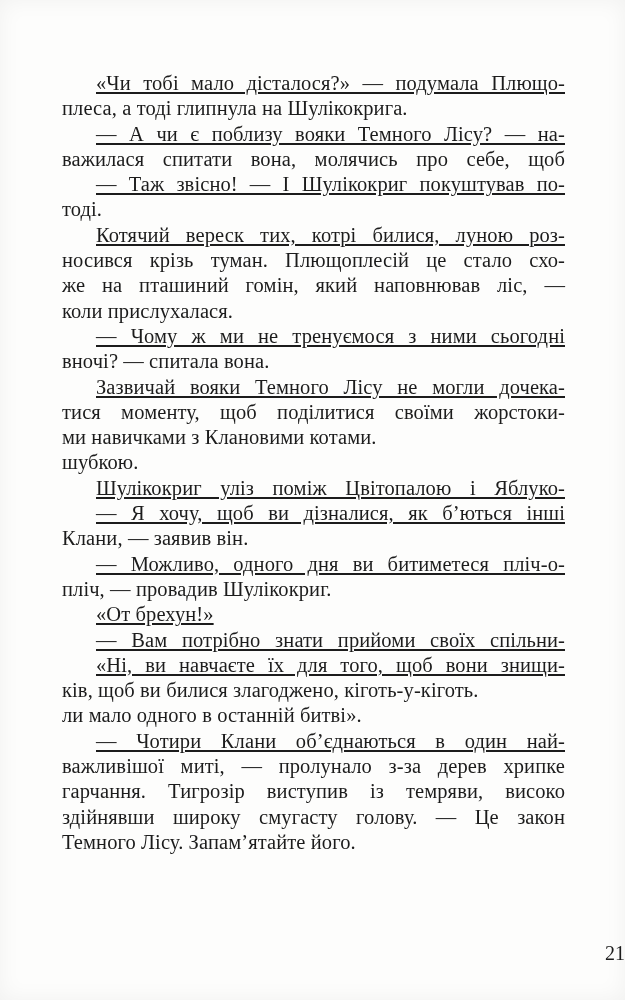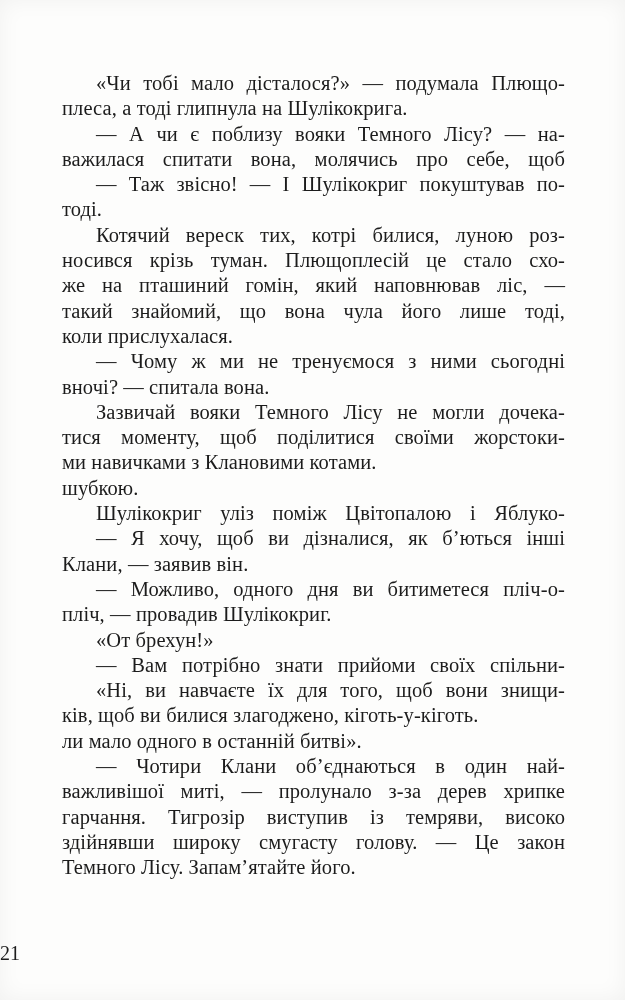--- a/index.html
+++ b/index.html
@@ -29,50 +29,50 @@
     line-height: 25.3px;
     letter-spacing: 0.1px;
   }
   .line {
     text-align: justify;
     text-align-last: justify;
     white-space: normal;
   }
   .line.first {
     text-indent: 34px;
+    text-decoration: underline;
   }
   .line.last {
     text-align: right;
     text-align-last: left;
   }
   .page-number {
     position: absolute;
     top: 941px;
     left: 0;
     width: 625px;
-    text-align: left;
+    text-align: right;
     font-size: 20px;
     line-height: 24px;
   }
 </style>
 </head>
 <body>
 
 <div class="book-page">
   <div class="text-block">
       <div class="line first">«Чи тобі мало дісталося?» — подумала Плющо-</div>
       <div class="line last">плеса, а тоді глипнула на Шулікокрига.</div>
       <div class="line first">— А чи є поблизу вояки Темного Лісу? — на-</div>
       <div class="line">важилася спитати вона, молячись про себе, щоб</div>
       <div class="line first">— Таж звісно! — І Шулікокриг покуштував по-</div>
       <div class="line last">тоді.</div>
       <div class="line first">Котячий вереск тих, котрі билися, луною роз-</div>
       <div class="line">носився крізь туман. Плющоплесій це стало схо-</div>
       <div class="line">же на пташиний гомін, який наповнював ліс, —</div>
-      <div class="line">такий знайомий, що вона чула його лише тоді,</div>
       <div class="line last">коли прислухалася.</div>
       <div class="line first">— Чому ж ми не тренуємося з ними сьогодні</div>
       <div class="line last">вночі? — спитала вона.</div>
       <div class="line first">Зазвичай вояки Темного Лісу не могли дочека-</div>
       <div class="line">тися моменту, щоб поділитися своїми жорстоки-</div>
       <div class="line last">ми навичками з Клановими котами.</div>
       <div class="line last">шубкою.</div>
       <div class="line first">Шулікокриг уліз поміж Цвітопалою і Яблуко-</div>
       <div class="line first">— Я хочу, щоб ви дізналися, як б’ються інші</div>
       <div class="line last">Клани, — заявив він.</div>

